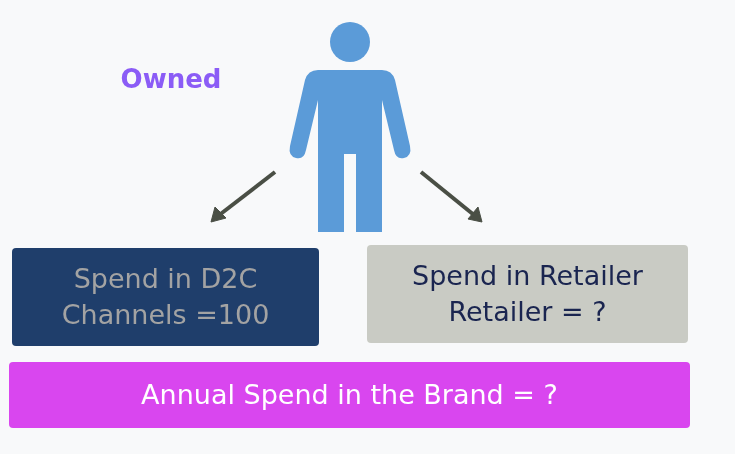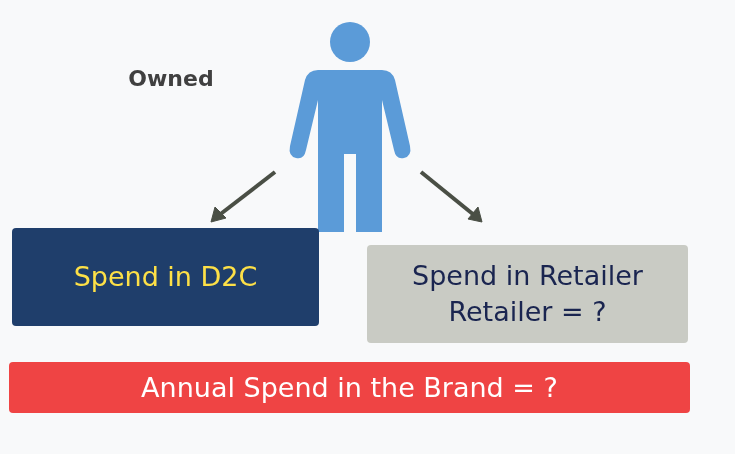--- a/index.html
+++ b/index.html
@@ -4,33 +4,33 @@
 <style>
   html, body { margin: 0; padding: 0; }
   body {
     width: 735px; height: 454px; overflow: hidden;
     background: #f8f9fa;
     position: relative;
     font-family: "DejaVu Sans", sans-serif;
   }
   .owned-label {
     position: absolute; left: 96px; top: 62px; width: 150px;
-    text-align: center; color: #404040; font-weight: bold;
-    font-size: 22px; line-height: 34px;
+    text-align: center; color: #8b5cf6; font-weight: bold;
+    font-size: 26px; line-height: 34px;
   }
   .person { position: absolute; left: 288px; top: 16px; width: 124px; height: 218px; }
   .arrow { position: absolute; left: 0; top: 0; width: 735px; height: 454px; pointer-events: none; }
   .box {
     position: absolute; border-radius: 4px;
     display: flex; flex-direction: column; align-items: center; justify-content: center;
     text-align: center; font-size: 27px; line-height: 36px;
   }
-  .box-d2c { left: 12px; top: 228px; width: 307px; height: 98px; background: #1f3e6b; color: #fde047; }
+  .box-d2c { left: 12px; top: 248px; width: 307px; height: 98px; background: #1f3e6b; color: #a3a3a3; }
   .box-retail { left: 367px; top: 245px; width: 321px; height: 98px; background: #c9cbc4; color: #1a2550; }
-  .box-annual { left: 9px; top: 362px; width: 681px; height: 51px; background: #ef4444; color: #ffffff; font-size: 27px; }
+  .box-annual { left: 9px; top: 362px; width: 681px; height: 66px; background: #d946ef; color: #ffffff; font-size: 27px; }
 </style>
 </head>
 <body>
 
 <div class="owned-label">
   <div>Owned</div>
 </div>
 
 <svg class="person" viewBox="0 0 124 218">
   <circle cx="62" cy="26" r="20" fill="#5b9bd8"></circle>
@@ -43,20 +43,21 @@
     <polygon points="211,222 215,207 226,218" stroke-width="1"></polygon>
   </g>
   <g stroke="#4a4f45" stroke-width="4" fill="#4a4f45">
     <line x1="421" y1="172" x2="474" y2="215"></line>
     <polygon points="482,222 468,219 478,207" stroke-width="1"></polygon>
   </g>
 </svg>
 
 <div class="box box-d2c">
   <div>Spend in D2C</div>
+  <div>Channels =100</div>
 </div>
 
 <div class="box box-retail">
   <div>Spend in Retailer</div>
   <div>Retailer = ?</div>
 </div>
 
 <div class="box box-annual">
   <div>Annual Spend in the Brand = ?</div>
 </div>

